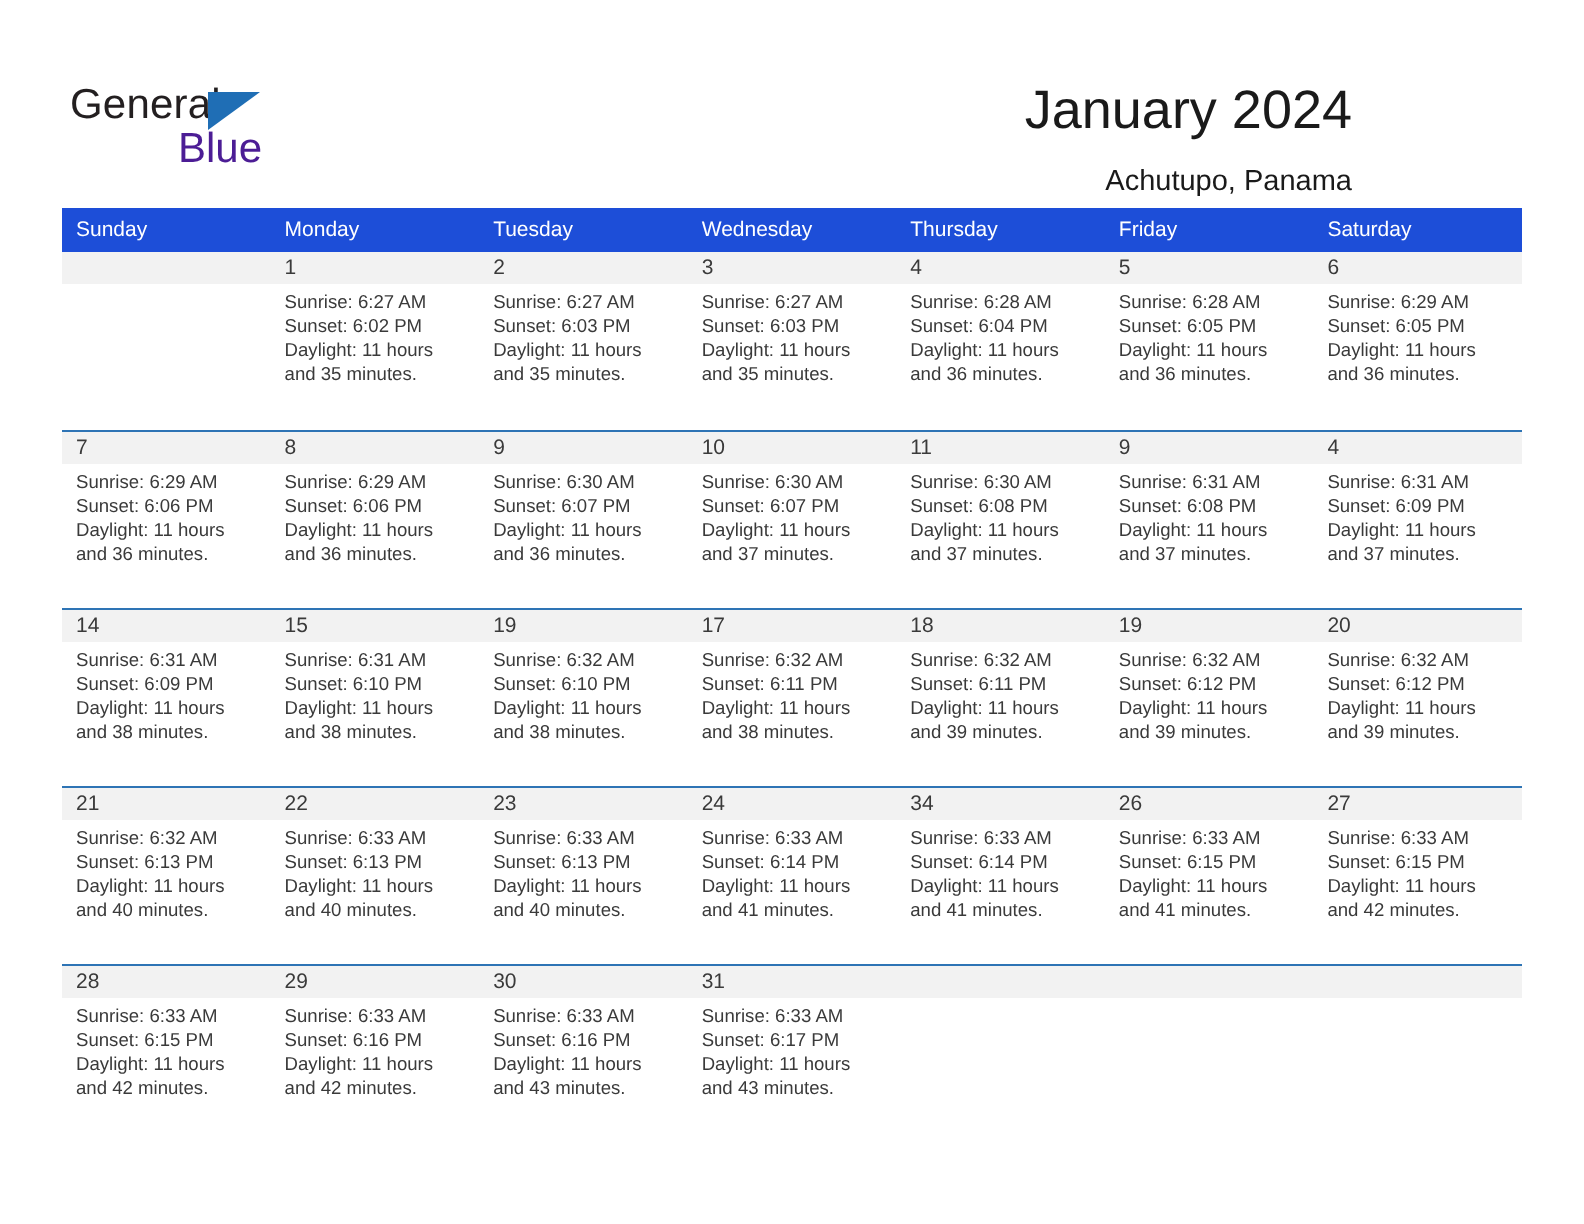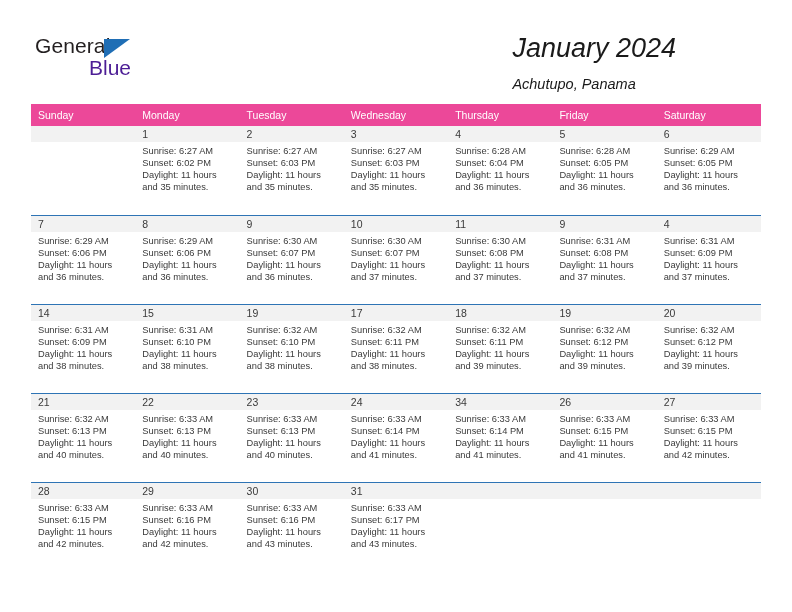--- a/index.html
+++ b/index.html
@@ -19,21 +19,21 @@
     position: relative;
     width: 792px;
     height: 612px;
     box-sizing: border-box;
   }
 
   
   .masthead {
     position: absolute;
     left: 0;
-    top: 1px;
+    top: 8px;
     width: 711px;
     height: 104px;
   }
 
   .logo {
     position: absolute;
     left: 35px;
     top: 33px;
     width: 180px;
     height: 50px;
@@ -62,21 +62,21 @@
     top: 22px;
     font-size: 21px;
     color: #4c1d95;
     font-family: "Liberation Sans", sans-serif;
   }
 
   .title-block {
     position: absolute;
     right: 35px;
     top: 30px;
-    font-style: italic;
+    text-align: right;
   }
   .cal-title {
     font-size: 27px;
     font-weight: 400;
     color: #1a1a1a;
     line-height: 34px;
     white-space: nowrap;
   }
   .cal-subtitle {
     font-size: 14.5px;
@@ -91,21 +91,21 @@
   .calendar {
     position: absolute;
     left: 31px;
     top: 104px;
     width: 730px;
     border-collapse: collapse;
     table-layout: fixed;
   }
 
   .calendar th {
-    background: #ec4899;
+    background: #1d4ed8;
     color: #ffffff;
     font-size: 10.5px;
     font-weight: normal;
     text-align: left;
     padding: 5px 0 5px 7px;
     height: 11px;
     line-height: 12px;
     border: none;
   }
 

